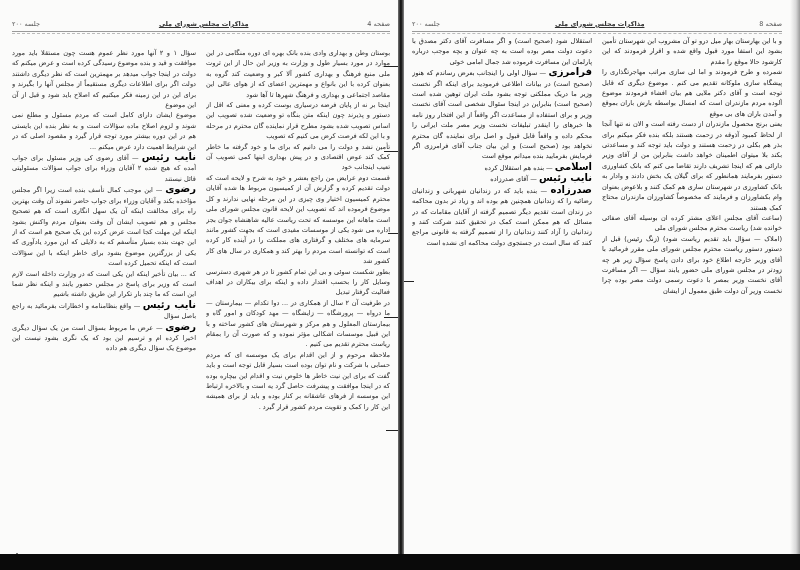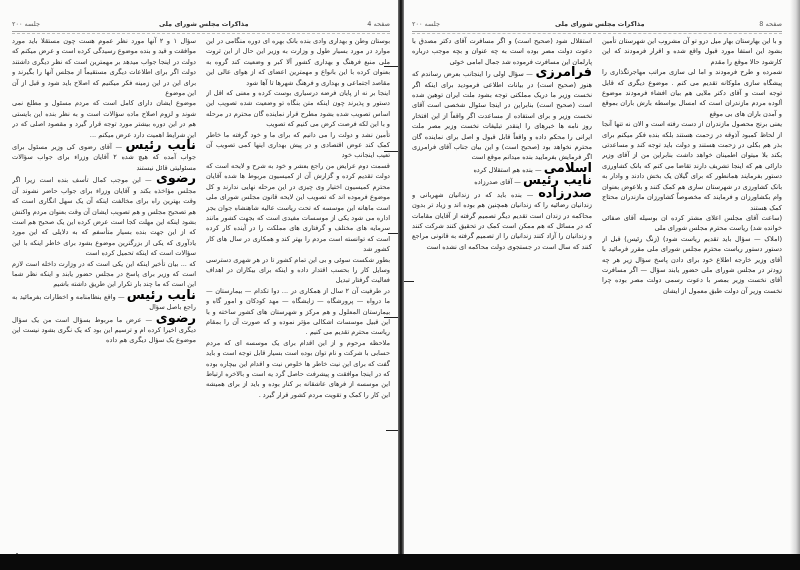--- a/index.html
+++ b/index.html
@@ -4,27 +4,27 @@
 <style>
   * { box-sizing: border-box; margin: 0; padding: 0; }
   html, body { width: 800px; height: 570px; overflow: hidden; background: #ffffff; }
   body { position: relative; font-family: "DejaVu Sans", sans-serif; color: #1a1a1a; }
   .spread { position: absolute; left: 0; top: 0; width: 800px; height: 570px; background: #fbfbfa; overflow: hidden; }
   .page { position: absolute; top: 0; height: 555px; overflow: hidden; }
   .page.left { left: 4px; width: 394px; }
   .page.right { left: 404px; width: 386px; }
   .header { position: absolute; top: 18px; left: 8px; right: 8px; height: 12px; direction: rtl;
     display: flex; justify-content: space-between; align-items: center; font-size: 6.5px; color: #555; }
-  .header .title { font-weight: bold; color: #333; }
+  .header .title { font-weight: bold; color: #333; text-decoration: underline; }
   .header-rule { position: absolute; top: 31px; left: 8px; right: 8px; height: 1px; background: #999; }
   .header-rule2 { position: absolute; top: 33px; left: 8px; right: 8px; height: 0; border-top: 1px dashed #bbb; }
   .cols { position: absolute; top: 36px; left: 8px; right: 8px; bottom: 0; display: flex; flex-direction: row-reverse; gap: 10px; }
   .col { flex: 1; direction: rtl; text-align: justify; font-size: 6.6px; line-height: 10.4px; overflow: hidden; color: #222; }
-  .col .speaker { font-weight: bold; font-size: 13px; color: #000; }
-  .page.left .col { color: #2a2a2a; }
+  .col .speaker { font-weight: bold; font-size: 10px; color: #000; }
+  .page.left .col { color: #2a2a2a; margin-top: 12px; }
   .gutter { position: absolute; left: 398px; top: 0; width: 6px; height: 556px; background: linear-gradient(to right, #777, #111 45%, #222 60%, #888); }
   .tick { position: absolute; height: 1px; background: #222; }
   .bottom-edge { position: absolute; left: 0; bottom: 0; width: 800px; height: 16px; background: #0a0a0a; }
   .right-edge { position: absolute; right: 0; top: 0; width: 10px; height: 556px; background: linear-gradient(to right, #fbfbfa, #d8d8d8 60%, #9a9a9a); }
   .speck { position: absolute; width: 2px; height: 2px; background: #444; border-radius: 1px; }
 </style>
 </head>
 <body>
 
 <div class="spread">

